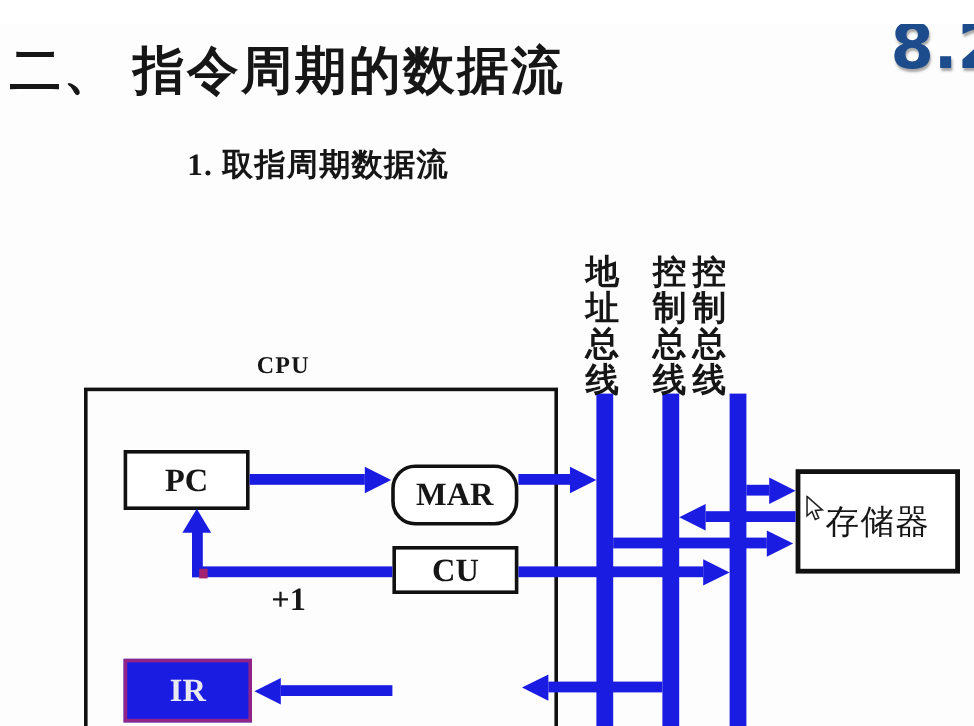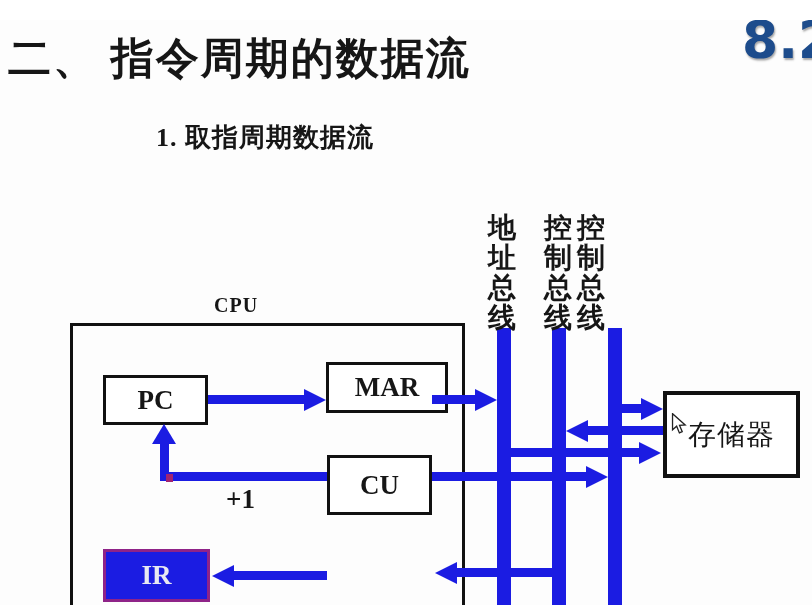--- a/index.html
+++ b/index.html
@@ -35,22 +35,22 @@
   .dbox{
     box-sizing:border-box;
     border:3px solid var(--box_border,#111);
     background:#fff;
     display:flex;align-items:center;justify-content:center;
     font-weight:bold;font-size:27px;
   }
   #cpu-box{left:70px;top:303px;width:395px;height:292px;border-width:3px;background:transparent;}
   #cpu-label{left:214px;top:274px;font-size:20px;font-weight:bold;letter-spacing:1px;}
   #pc-box {left:103px;top:355px;width:105px;height:50px;}
-  #mar-box{left:326px;top:342px;width:122px;height:51px;}
-  #cu-box {left:327px;top:435px;width:105px;height:60px;justify-content:center;}
+  #mar-box{left:326px;top:367px;width:106px;height:51px;border-radius:20px;}
+  #cu-box {left:327px;top:435px;width:105px;height:40px;justify-content:center;}
   #mdr-box{left:327px;top:530px;width:105px;height:49px;}
   #ir-box{
     left:103px;top:529px;width:107px;height:53px;
     background:var(--ir_fill,#1b1ce2);
     border:3px solid var(--ir_border,#8f2388);
     color:var(--ir_text,#e9e9f2);
   }
   #memory-box{
     left:663px;top:371px;width:137px;height:87px;
     border-width:4px;font-weight:normal;font-size:28px;letter-spacing:1px;

